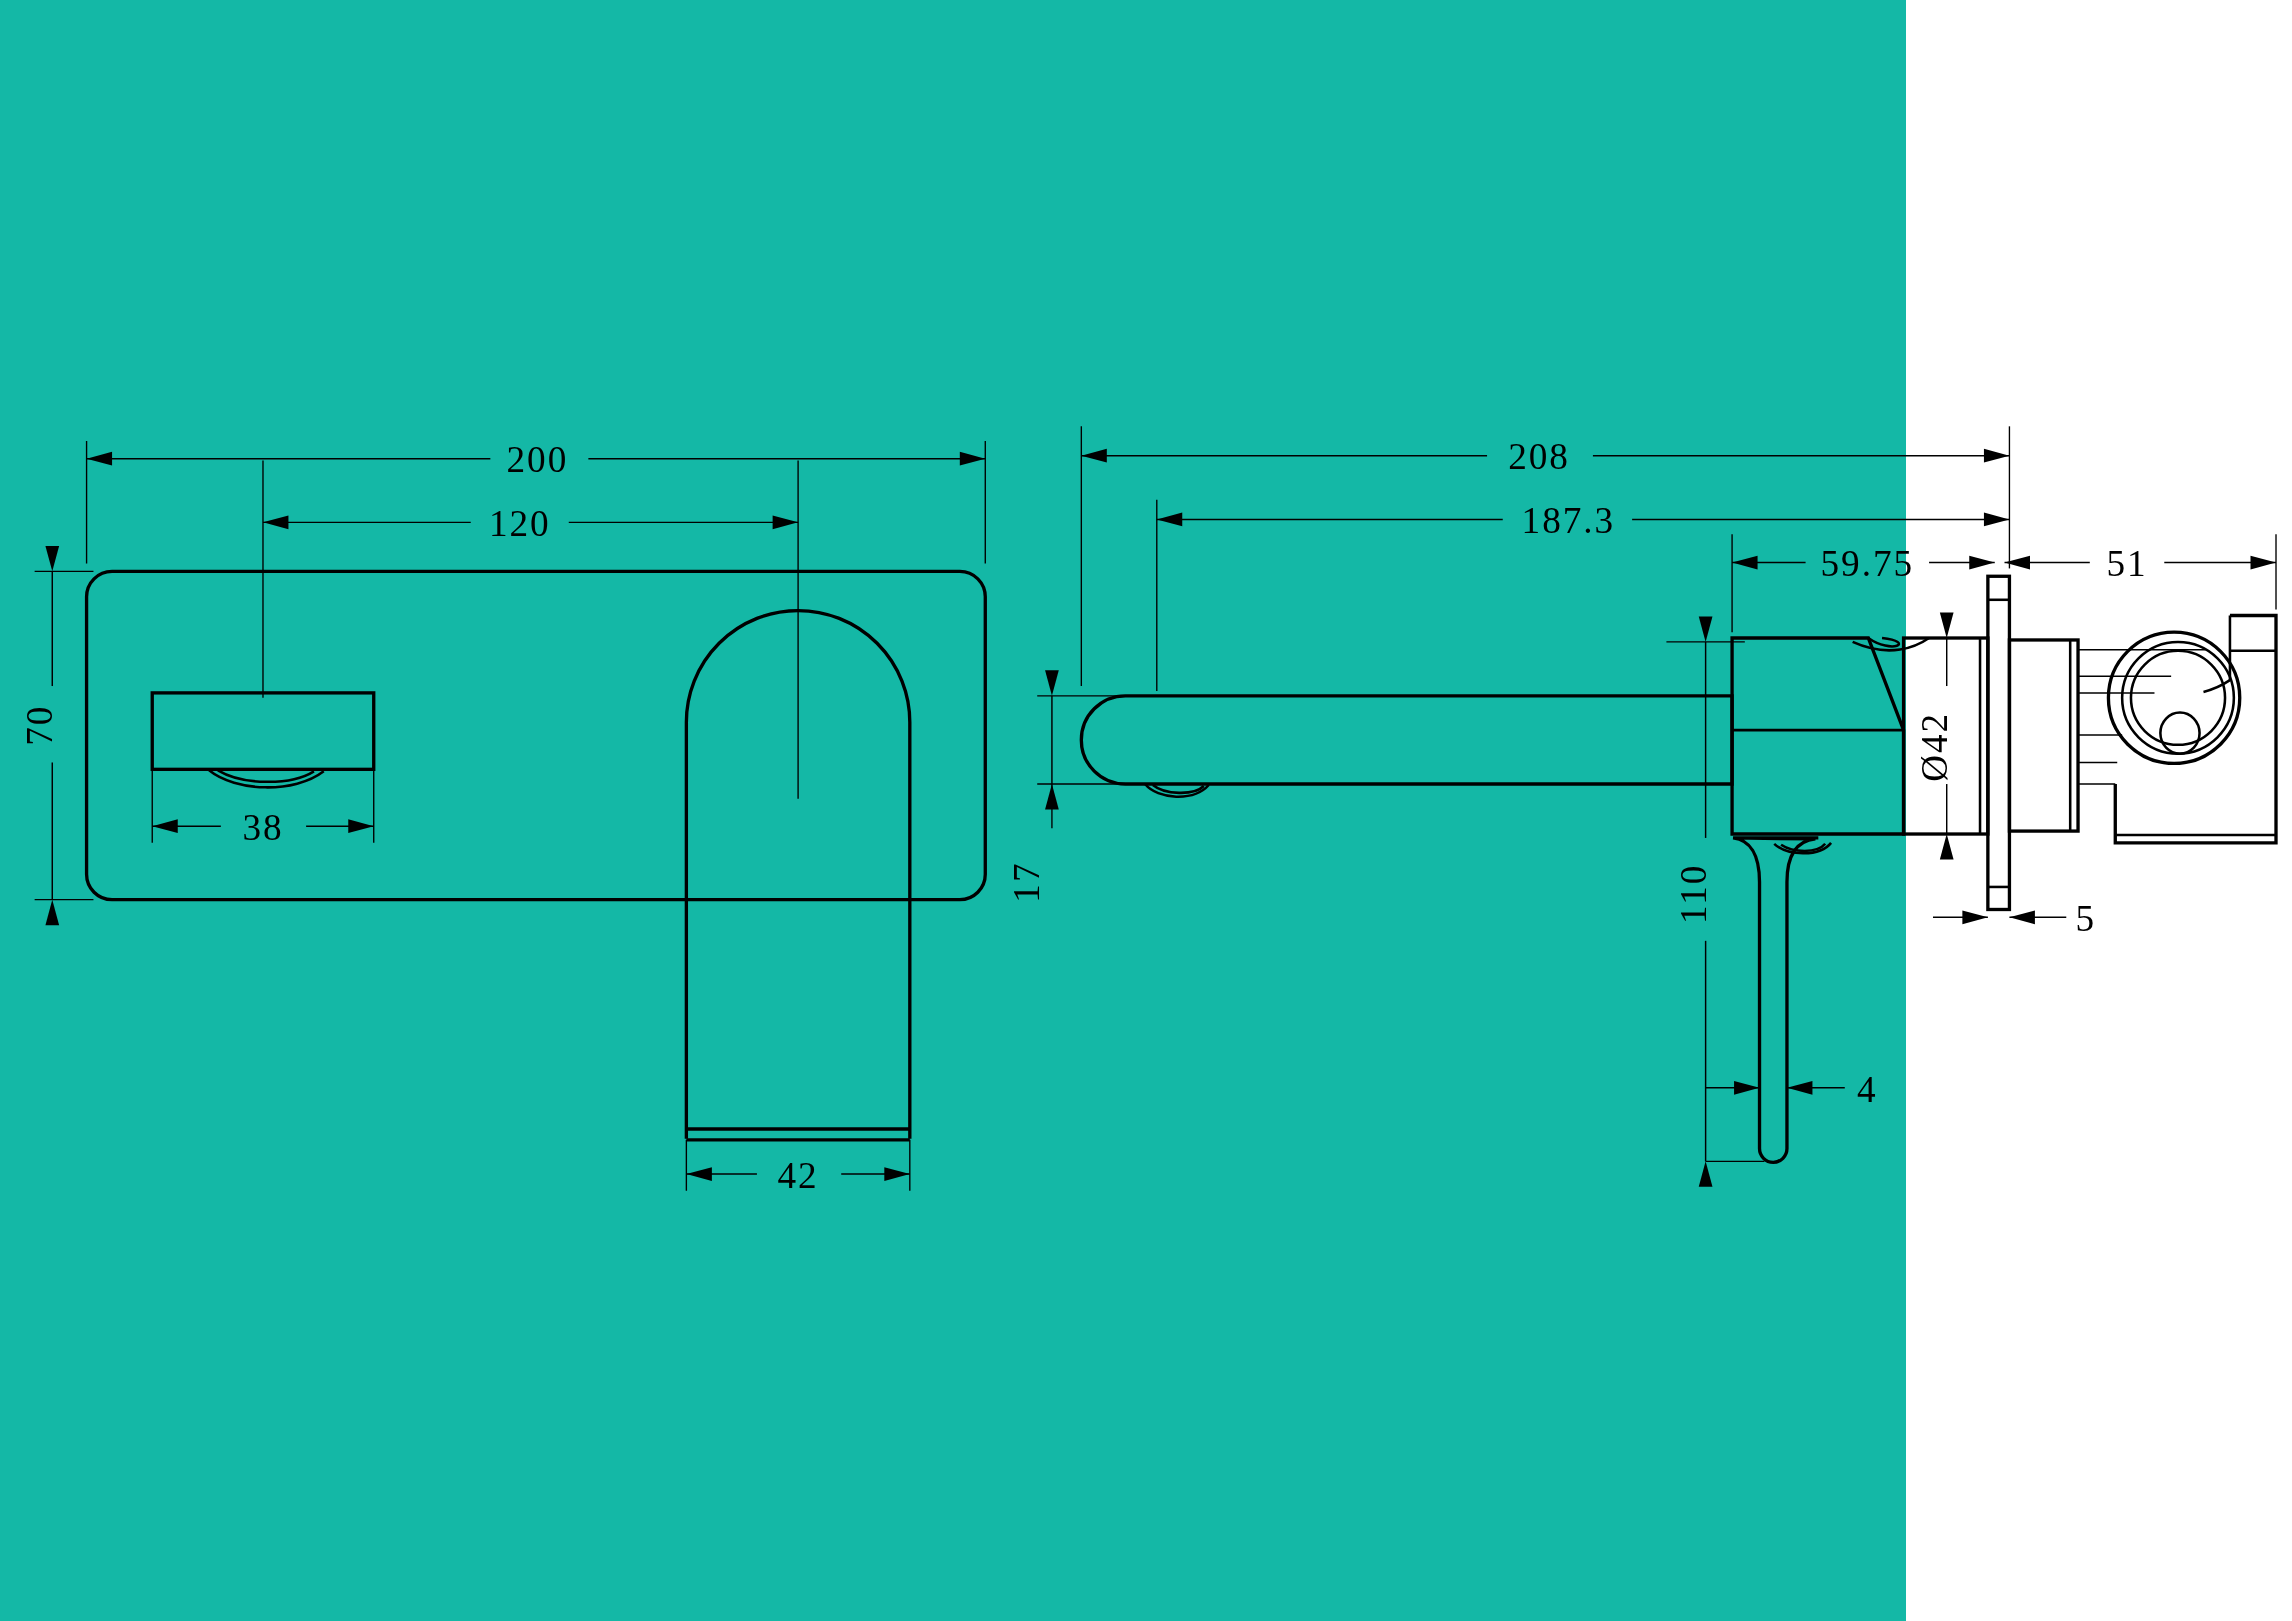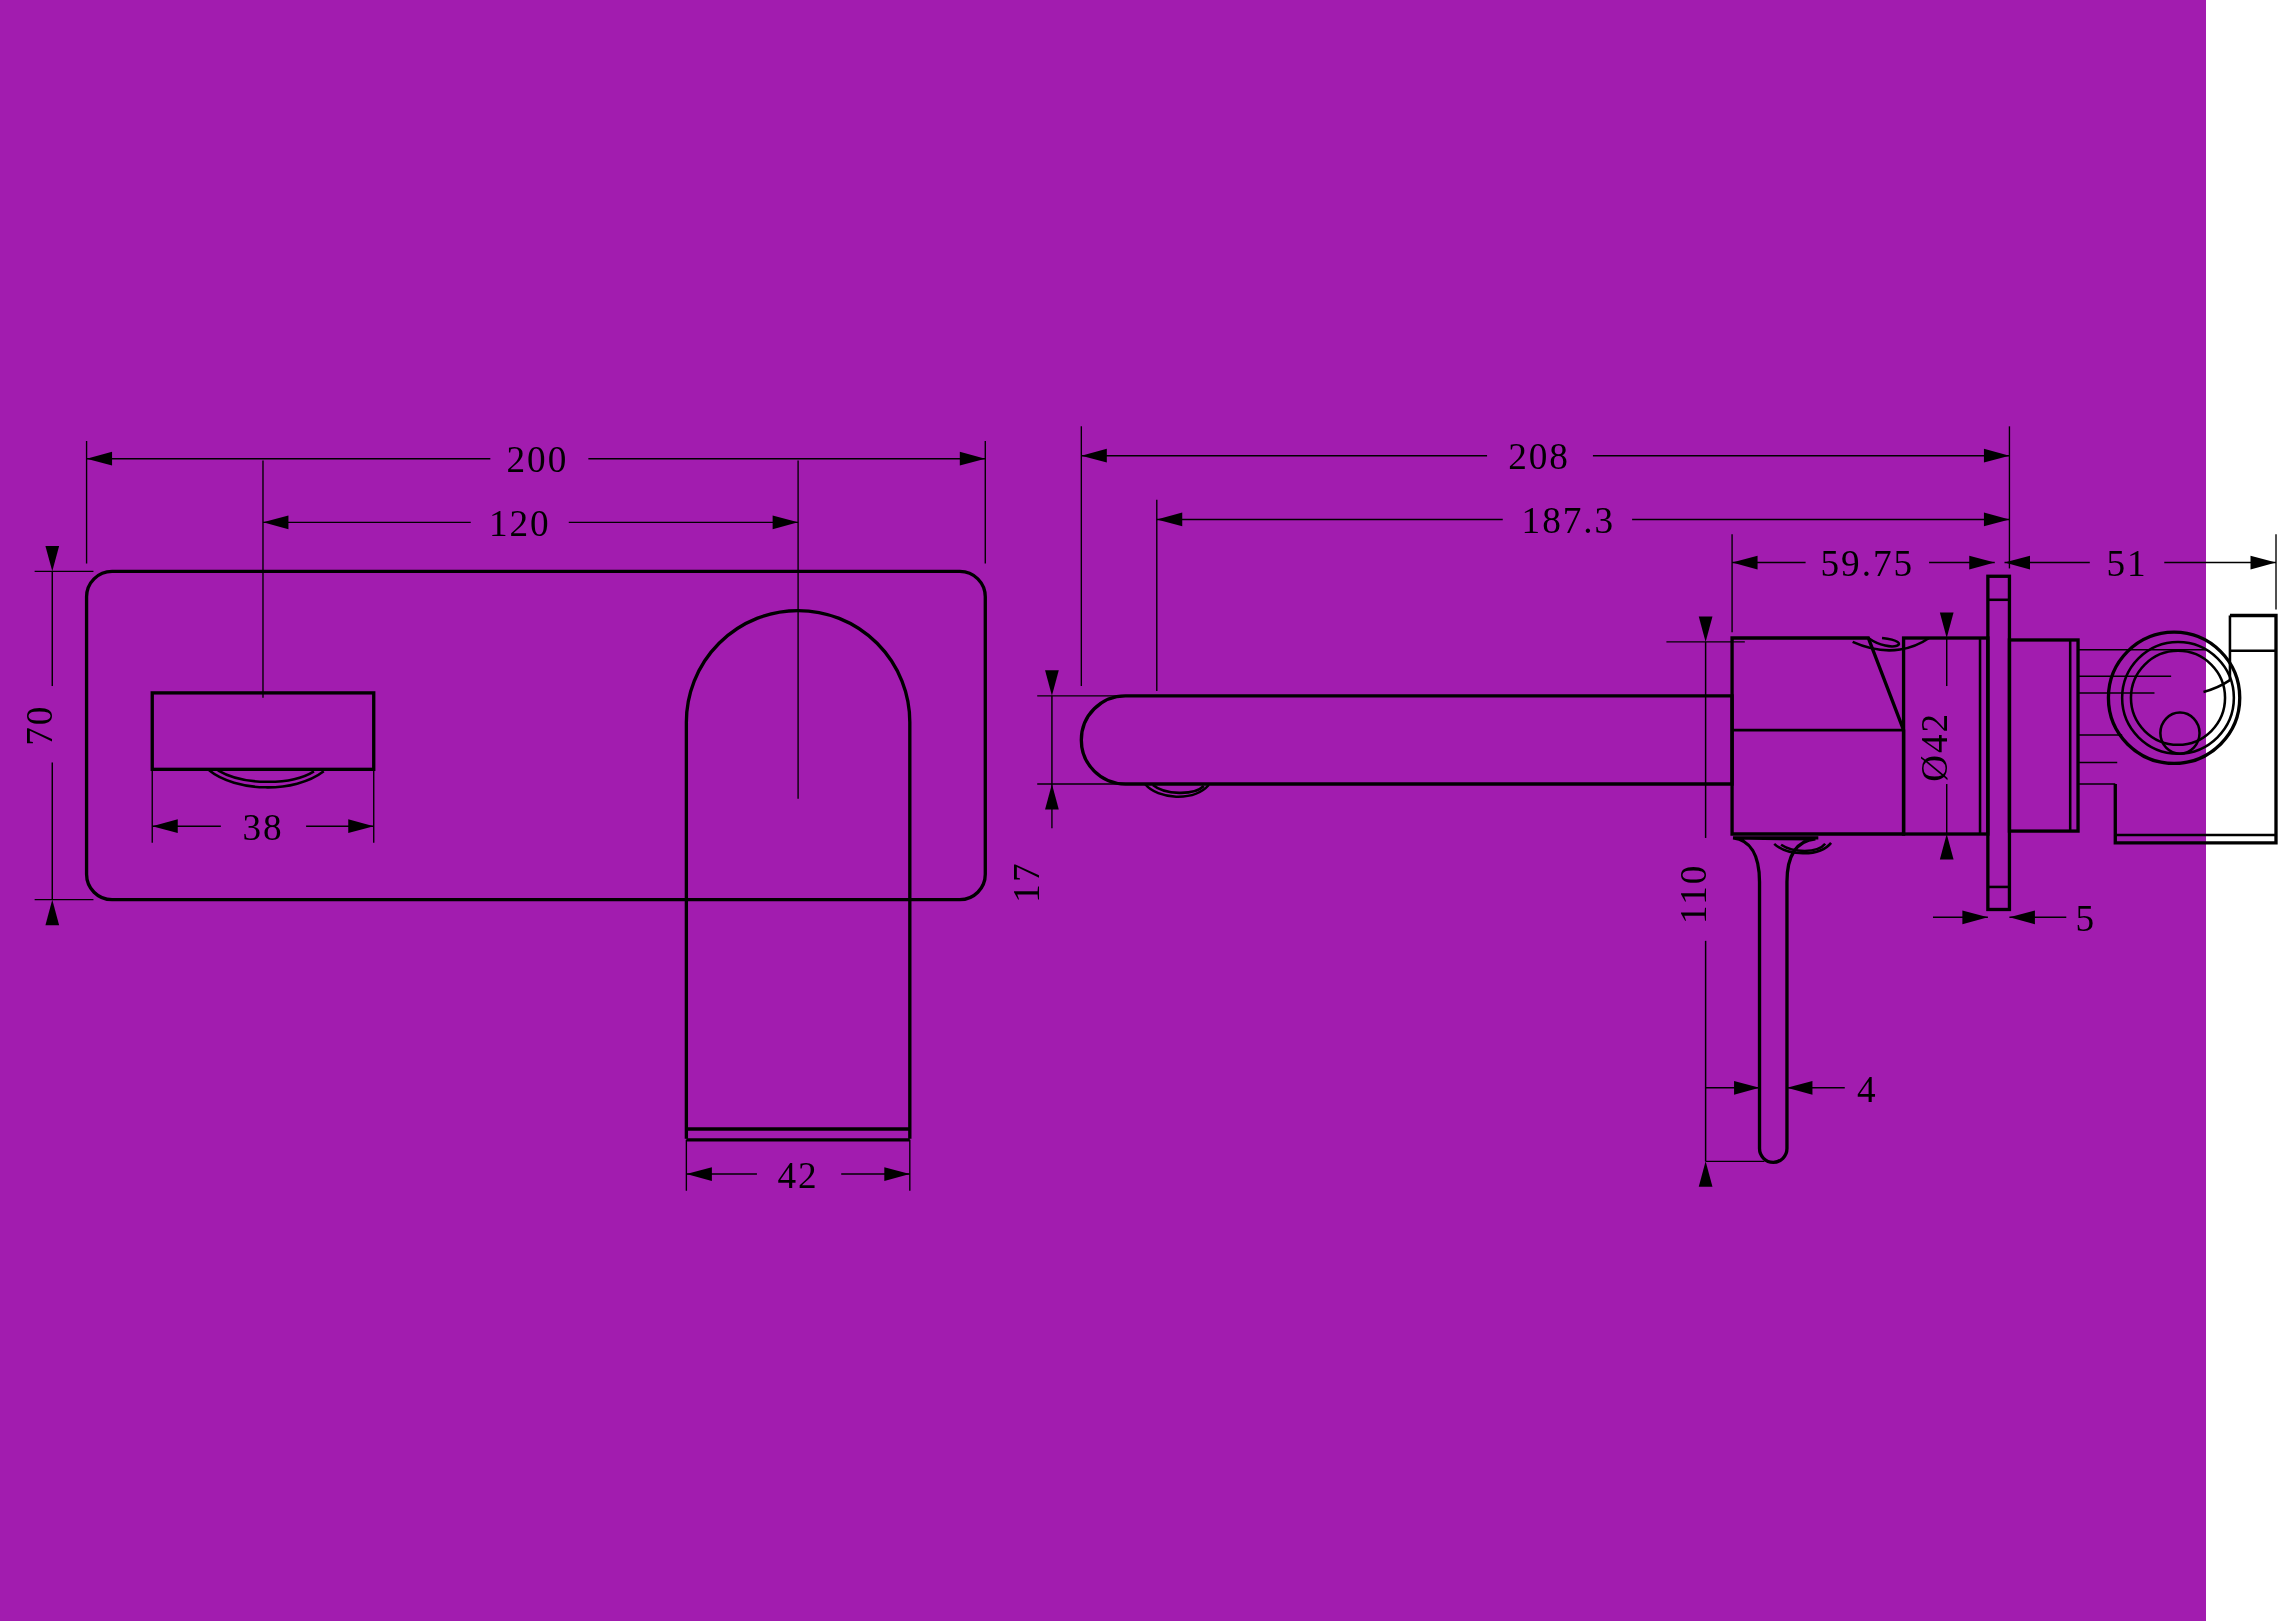--- a/index.html
+++ b/index.html
@@ -8,23 +8,23 @@
     background: #ffffff;
   }
   body {
     width: 2293px;
     height: 1621px;
     overflow: hidden;
     font-family: "Liberation Serif", "DejaVu Serif", serif;
   }
   #drawing-root {
     position: relative;
-    width: 2206px;
+    width: 1906px;
     height: 1621px;
-    background: #a21caf;
+    background: #14b8a6;
   }
   svg#cad {
     display: block;
     width: 2293px;
     height: 1621px;
   }
   .obj   { fill: none; stroke: #000000; stroke-width: 3.4; stroke-linejoin: miter; stroke-linecap: butt; }
   .objt  { fill: none; stroke: #000000; stroke-width: 2.6; }
   .thin  { fill: none; stroke: #000000; stroke-width: 1.5; }
   .dim   { fill: none; stroke: #000000; stroke-width: 1.5; }

